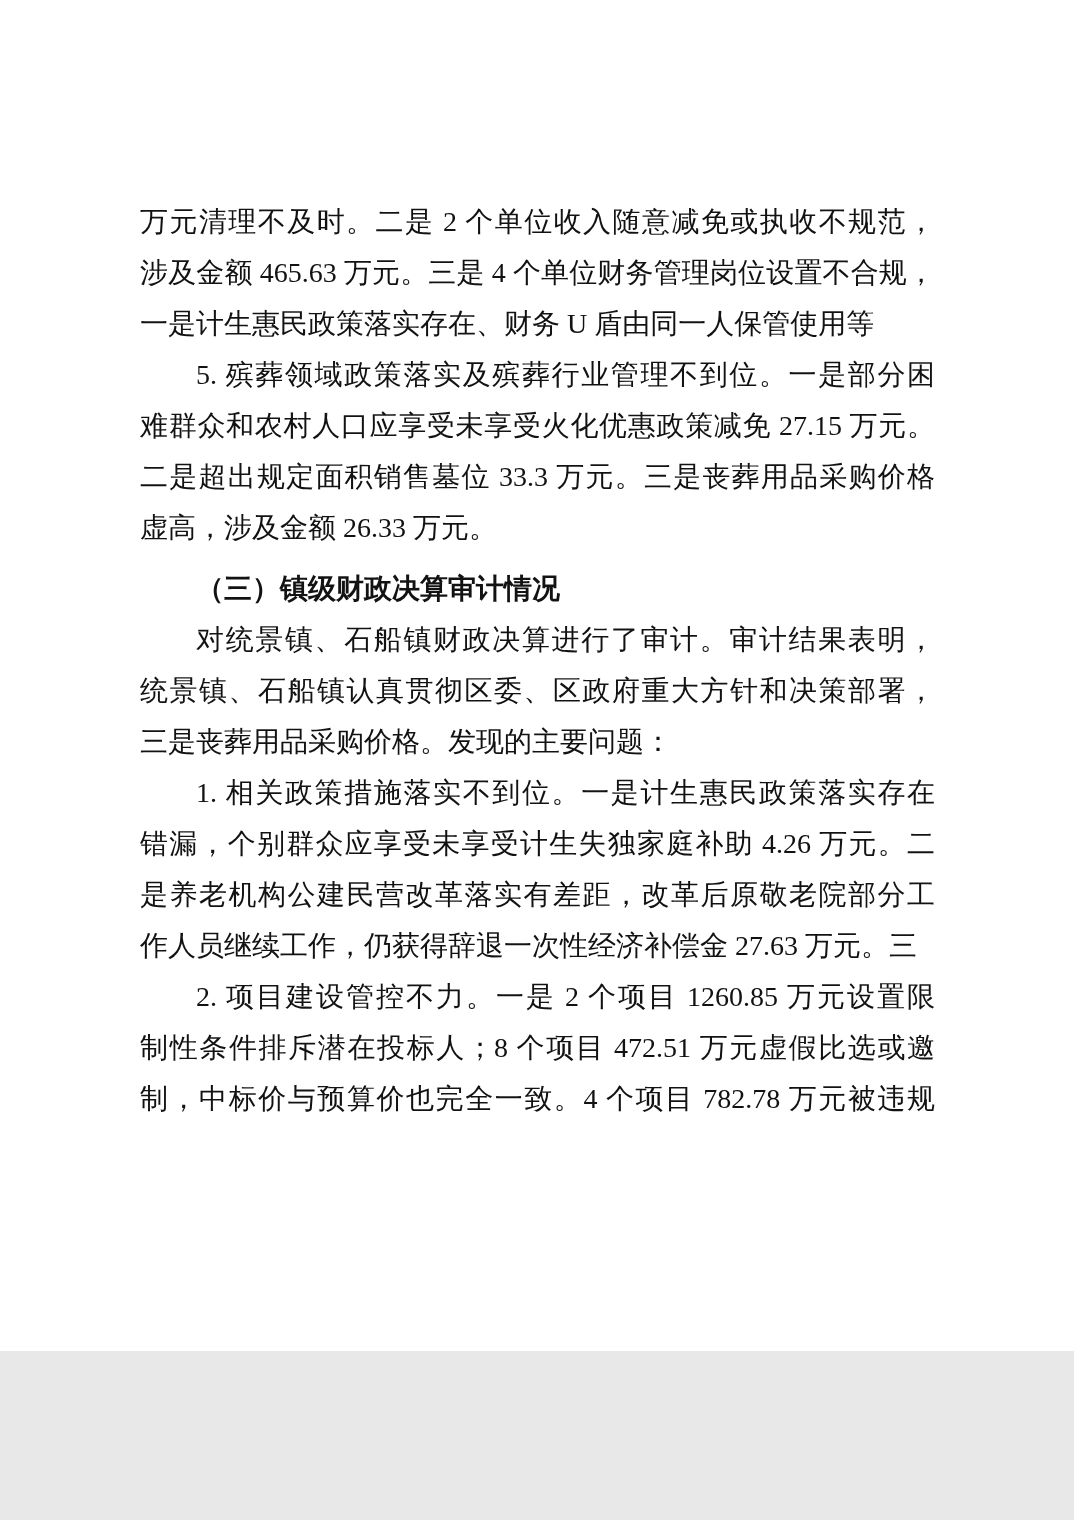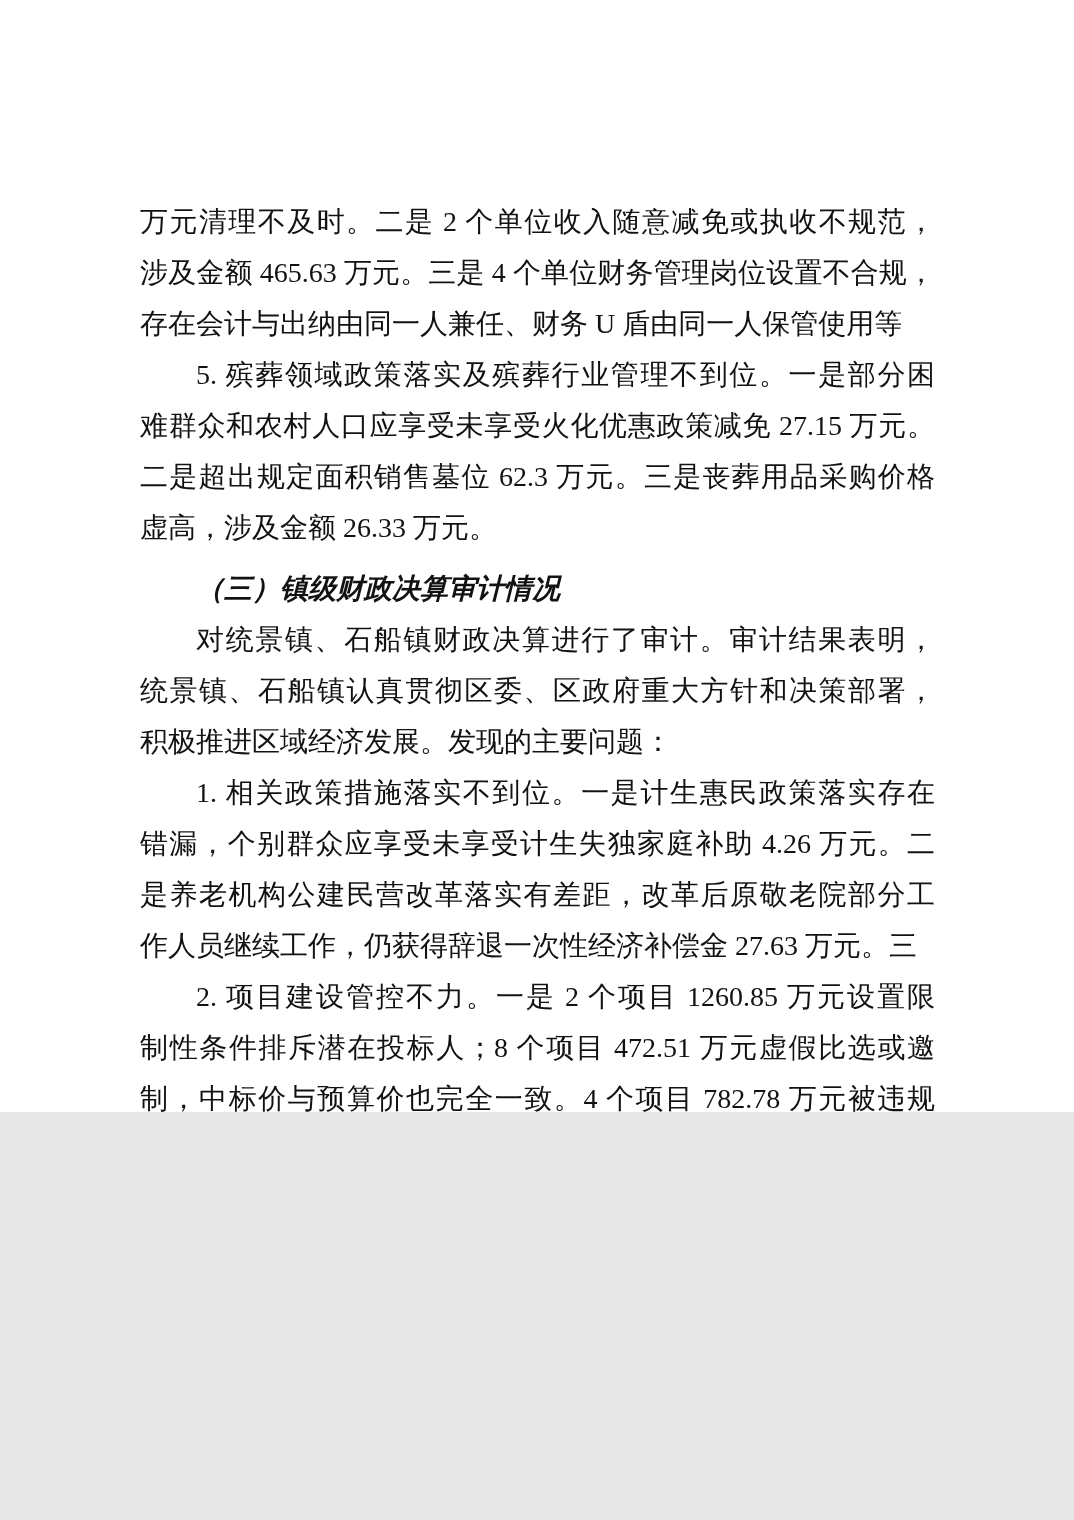--- a/index.html
+++ b/index.html
@@ -3,21 +3,21 @@
 <meta charset="utf-8">
 <style>
   html, body {
     margin: 0;
     padding: 0;
     background: #e8e8e8;
   }
   .page {
     position: relative;
     width: 1074px;
-    height: 1112px;
+    height: 1351px;
     margin: 0 auto;
     background: #ffffff;
     overflow: hidden;
     font-family: "Liberation Serif", "DejaVu Serif", serif;
     color: #121212;
   }
   .body-text {
     position: absolute;
     left: 140px;
     top: 196px;
@@ -44,21 +44,20 @@
   .para.indent .line:first-child {
     text-indent: 2em;
   }
   
   .para.continuation .line:first-child {
     text-indent: 0;
   }
   .para.heading {
     font-weight: 700;
     margin-top: 10px;
-    font-style: italic;
   }
   .para.heading .line {
     text-align-last: left;
   }
   .footer {
     position: absolute;
     top: 1392px;
     right: 162px;
     font-size: 29px;
     line-height: 34px;
@@ -69,38 +68,38 @@
 </head>
 <body>
 
 <div class="page">
 
   <div class="body-text">
 
     <div class="para continuation">
         <div class="line">万元清理不及时。二是 2 个单位收入随意减免或执收不规范，</div>
         <div class="line">涉及金额 465.63 万元。三是 4 个单位财务管理岗位设置不合规，</div>
-        <div class="line">存在会计与出纳由同一人兼任、财务 U 盾由同一人保管使用等</div>
+        <div class="line">一是计生惠民政策落实存在、财务 U 盾由同一人保管使用等</div>
       </div>
 
     <div class="para indent">
         <div class="line">5. 殡葬领域政策落实及殡葬行业管理不到位。一是部分困</div>
         <div class="line">难群众和农村人口应享受未享受火化优惠政策减免 27.15 万元。</div>
-        <div class="line">二是超出规定面积销售墓位 62.3 万元。三是丧葬用品采购价格</div>
+        <div class="line">二是超出规定面积销售墓位 33.3 万元。三是丧葬用品采购价格</div>
         <div class="line">虚高，涉及金额 26.33 万元。</div>
       </div>
 
     <div class="para indent heading">
         <div class="line">（三）镇级财政决算审计情况</div>
       </div>
 
     <div class="para indent">
         <div class="line">对统景镇、石船镇财政决算进行了审计。审计结果表明，</div>
         <div class="line">统景镇、石船镇认真贯彻区委、区政府重大方针和决策部署，</div>
-        <div class="line">积极推进区域经济发展。发现的主要问题：</div>
+        <div class="line">三是丧葬用品采购价格。发现的主要问题：</div>
       </div>
 
     <div class="para indent">
         <div class="line">1. 相关政策措施落实不到位。一是计生惠民政策落实存在</div>
         <div class="line">错漏，个别群众应享受未享受计生失独家庭补助 4.26 万元。二</div>
         <div class="line">是养老机构公建民营改革落实有差距，改革后原敬老院部分工</div>
         <div class="line">作人员继续工作，仍获得辞退一次性经济补偿金 27.63 万元。三</div>
       </div>
 
     <div class="para indent flows-on">

